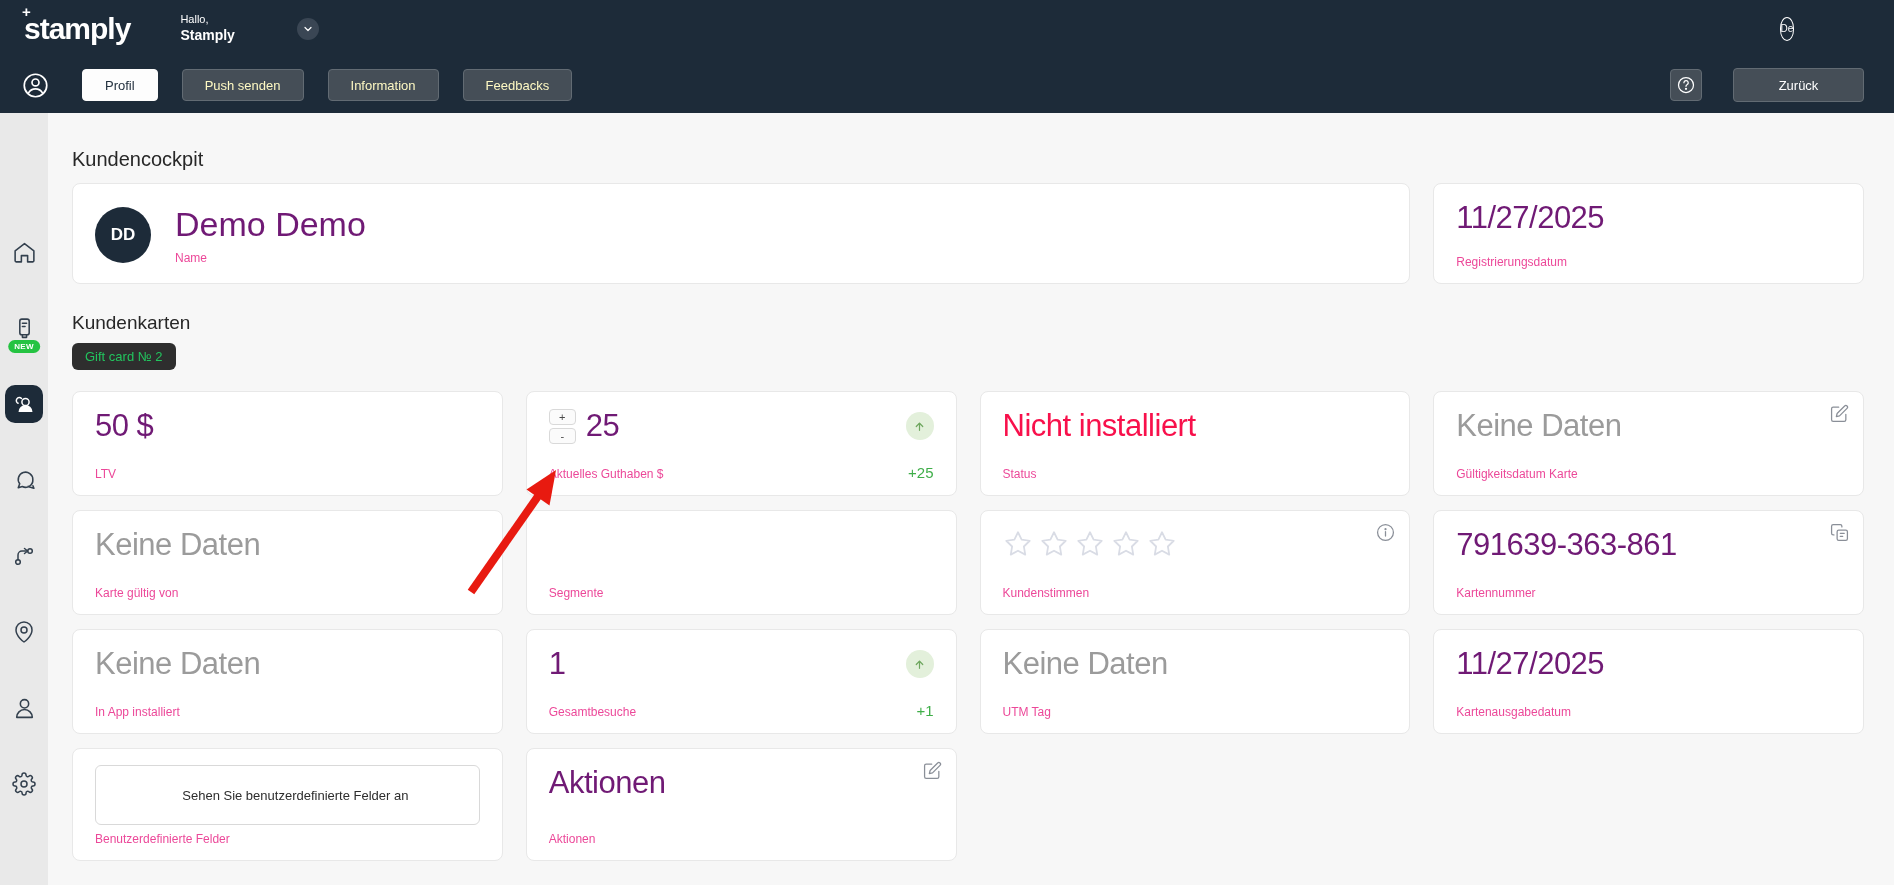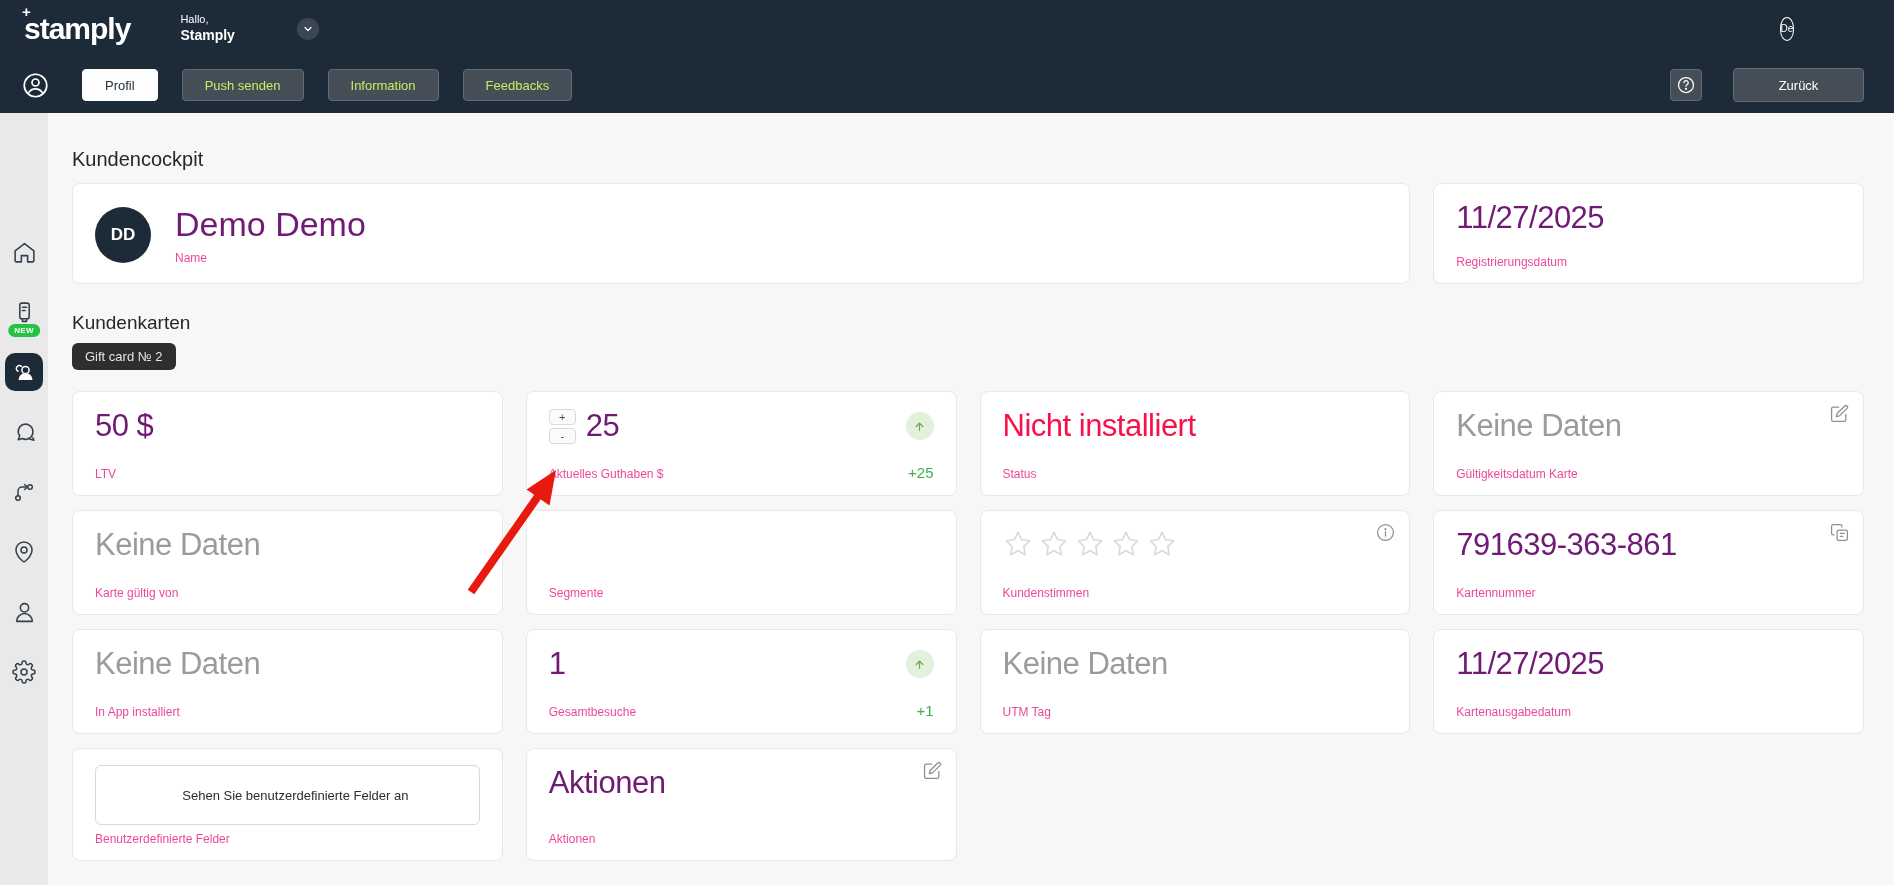--- a/index.html
+++ b/index.html
@@ -23,31 +23,31 @@
   .chev-circle{margin-left:62px; width:22px; height:22px; border-radius:50%; background:#3a4document654; background:#3a4654;
     display:flex; align-items:center; justify-content:center; cursor:pointer;}
   .top-icons{position:absolute; right:30px; display:flex; align-items:center; gap:29px;}
   .top-icons .ticon{width:24px; height:24px; color:#fff; display:flex; align-items:center; justify-content:center; cursor:pointer;padding-left:48px;}
   .lang-badge{width:24px; height:24px; border:1.5px solid #fff; border-radius:50%; color:#fff;
     font-size:10px; display:flex; align-items:center; justify-content:center;}
   .subbar{height:56px; display:flex; align-items:center; position:relative; padding-left:22px;}
   .subbar .acct{color:#fff; width:27px; height:27px; margin-right:33px;}
   .tabs{display:flex; gap:24px;}
   .tab{height:32px; padding:0 22px; border-radius:4px; font-size:13px; display:flex; align-items:center;
-    cursor:pointer; border:1px solid var(--btn-border); background:var(--btn-dark); color:#bef264;}
+    cursor:pointer; border:1px solid var(--btn-border); background:var(--btn-dark); color:#fef9c3;}
   .tab.active{background:#fdfdfd; color:#22303e; border-color:#fdfdfd; font-weight:400;}
   .sub-right{position:absolute; right:30px; display:flex; align-items:center; gap:31px;}
   .help-btn{width:32px; height:32px; border-radius:4px; border:1px solid var(--btn-border); background:var(--btn-dark);
     color:#fff; display:flex; align-items:center; justify-content:center; cursor:pointer;}
   .back-btn{width:131px; height:34px; border-radius:4px; border:1px solid var(--btn-border); background:var(--btn-dark);
     color:#fff; font-size:13px; display:flex; align-items:center; justify-content:center; cursor:pointer;}
   
   .page-body{display:flex; height:772px;}
   .sidebar{width:48px; background:#e9e9e9; display:flex; flex-direction:column; align-items:center;
-    padding-top:125px; gap:32px; flex-shrink:0;}
+    padding-top:125px; gap:48px; flex-shrink:0;}
   .side-item{width:28px; height:28px; color:#33404e; display:flex; align-items:center; justify-content:center;
     cursor:pointer; position:relative;}
   .side-item.active{width:38px; height:38px; background:var(--navy); border-radius:10px; color:#fff; margin:-5px 0;}
   .new-pill{position:absolute; top:26px; left:50%; transform:translateX(-50%); background:var(--new-green);
     color:#fff; font-size:8px; font-weight:bold; padding:2px 6px; border-radius:8px; letter-spacing:.3px;}
   .main{flex:1; padding:35px 30px 0 24px; position:relative;}
   .page-title{font-size:20px; font-weight:500; color:#272727; margin-bottom:12px;}
   .grid{display:grid; grid-template-columns:repeat(4,1fr); gap:14px 23px;}
   .card{background:#fff; border:1px solid #e8e8e8; border-radius:8px; min-height:105px;
     padding:16px 22px 14px; display:flex; flex-direction:column; justify-content:space-between; position:relative;}
@@ -55,21 +55,21 @@
   .name-card{flex-direction:row; justify-content:flex-start; align-items:center; gap:24px; height:101px; min-height:101px;}
   .avatar{width:56px; height:56px; border-radius:50%; background:var(--navy); color:#fff; font-size:17px;
     font-weight:bold; display:flex; align-items:center; justify-content:center; flex-shrink:0;}
   .big-name{font-size:34px; font-weight:500; color:#701a75;}
   .reg-card{height:101px; min-height:101px;}
   .val{font-size:31px; font-weight:400; color:#701a75; letter-spacing:-0.5px;}
   .val.gray{color:#9b9b9b; font-weight:400;}
   .val.red{color:var(--status-red); font-weight:400;}
   .lbl{font-size:12px; color:#ec4899; margin-top:7px;}
   .section-title{font-size:19px; font-weight:500; color:#272727; margin:28px 0 9px;}
-  .gift-badge{display:inline-flex; background:var(--badge-dark); color:#e5e5e5; font-size:13px;
+  .gift-badge{display:inline-flex; background:var(--badge-dark); color:#22c55e; font-size:13px;
     padding:6px 13px; border-radius:6px; margin-bottom:21px; cursor:pointer;}
   .row-top{display:flex; justify-content:space-between; align-items:flex-start;}
   .row-bot{display:flex; justify-content:space-between; align-items:flex-end;}
   .val-group{display:flex; align-items:center; gap:10px;}
   .stepper{display:flex; flex-direction:column; gap:3px;}
   .step-btn{width:27px; height:16px; font-size:11px; line-height:12px; color:#4a4a4a; background:#fbfbfb;
     border:1px solid #d9d9d9; border-radius:4px; cursor:pointer; font-family:inherit;}
   .trend-circle{width:28px; height:28px; border-radius:50%; background:var(--green-bg); color:#6fa75f;
     display:flex; align-items:center; justify-content:center; margin-top:4px;}
   .delta{font-size:15px; color:var(--green);}

